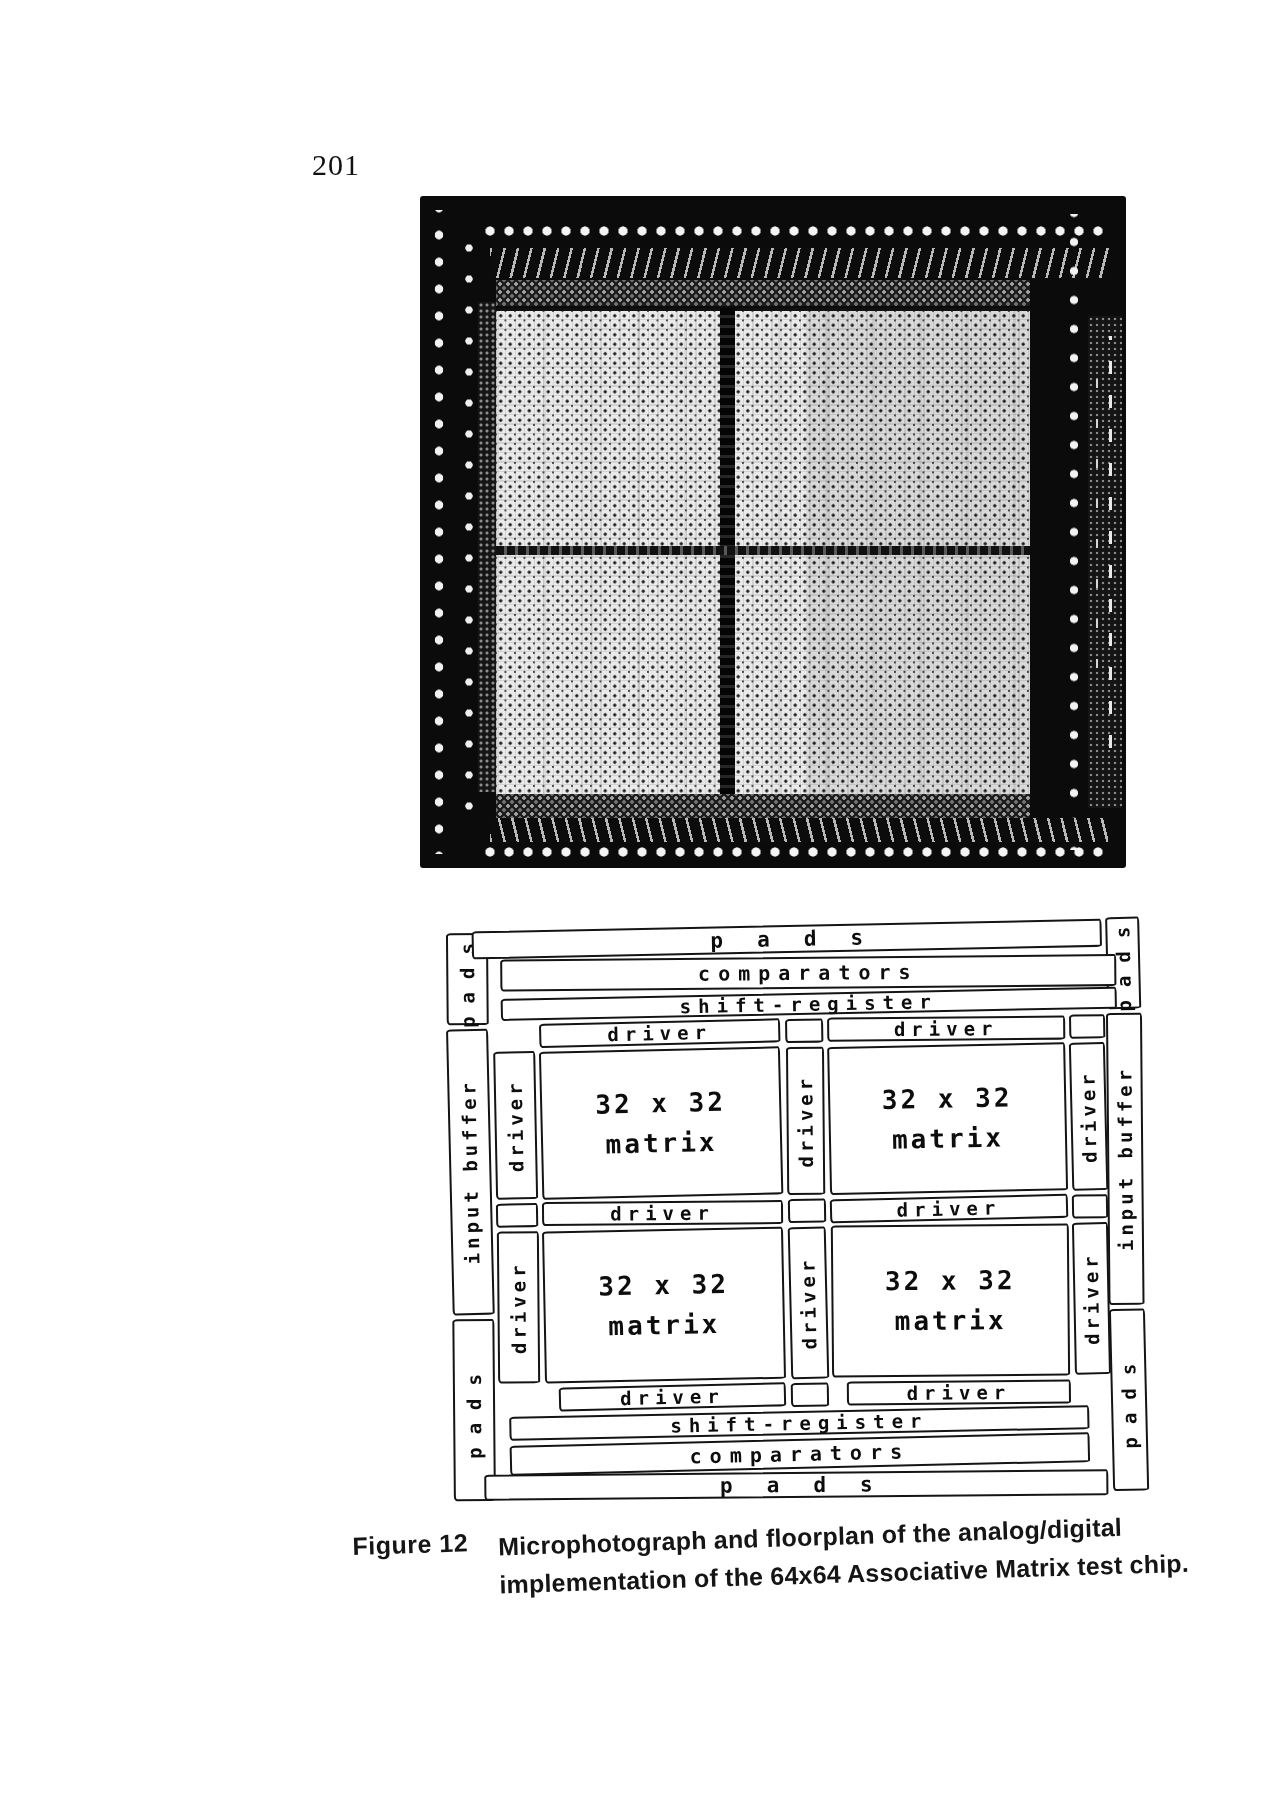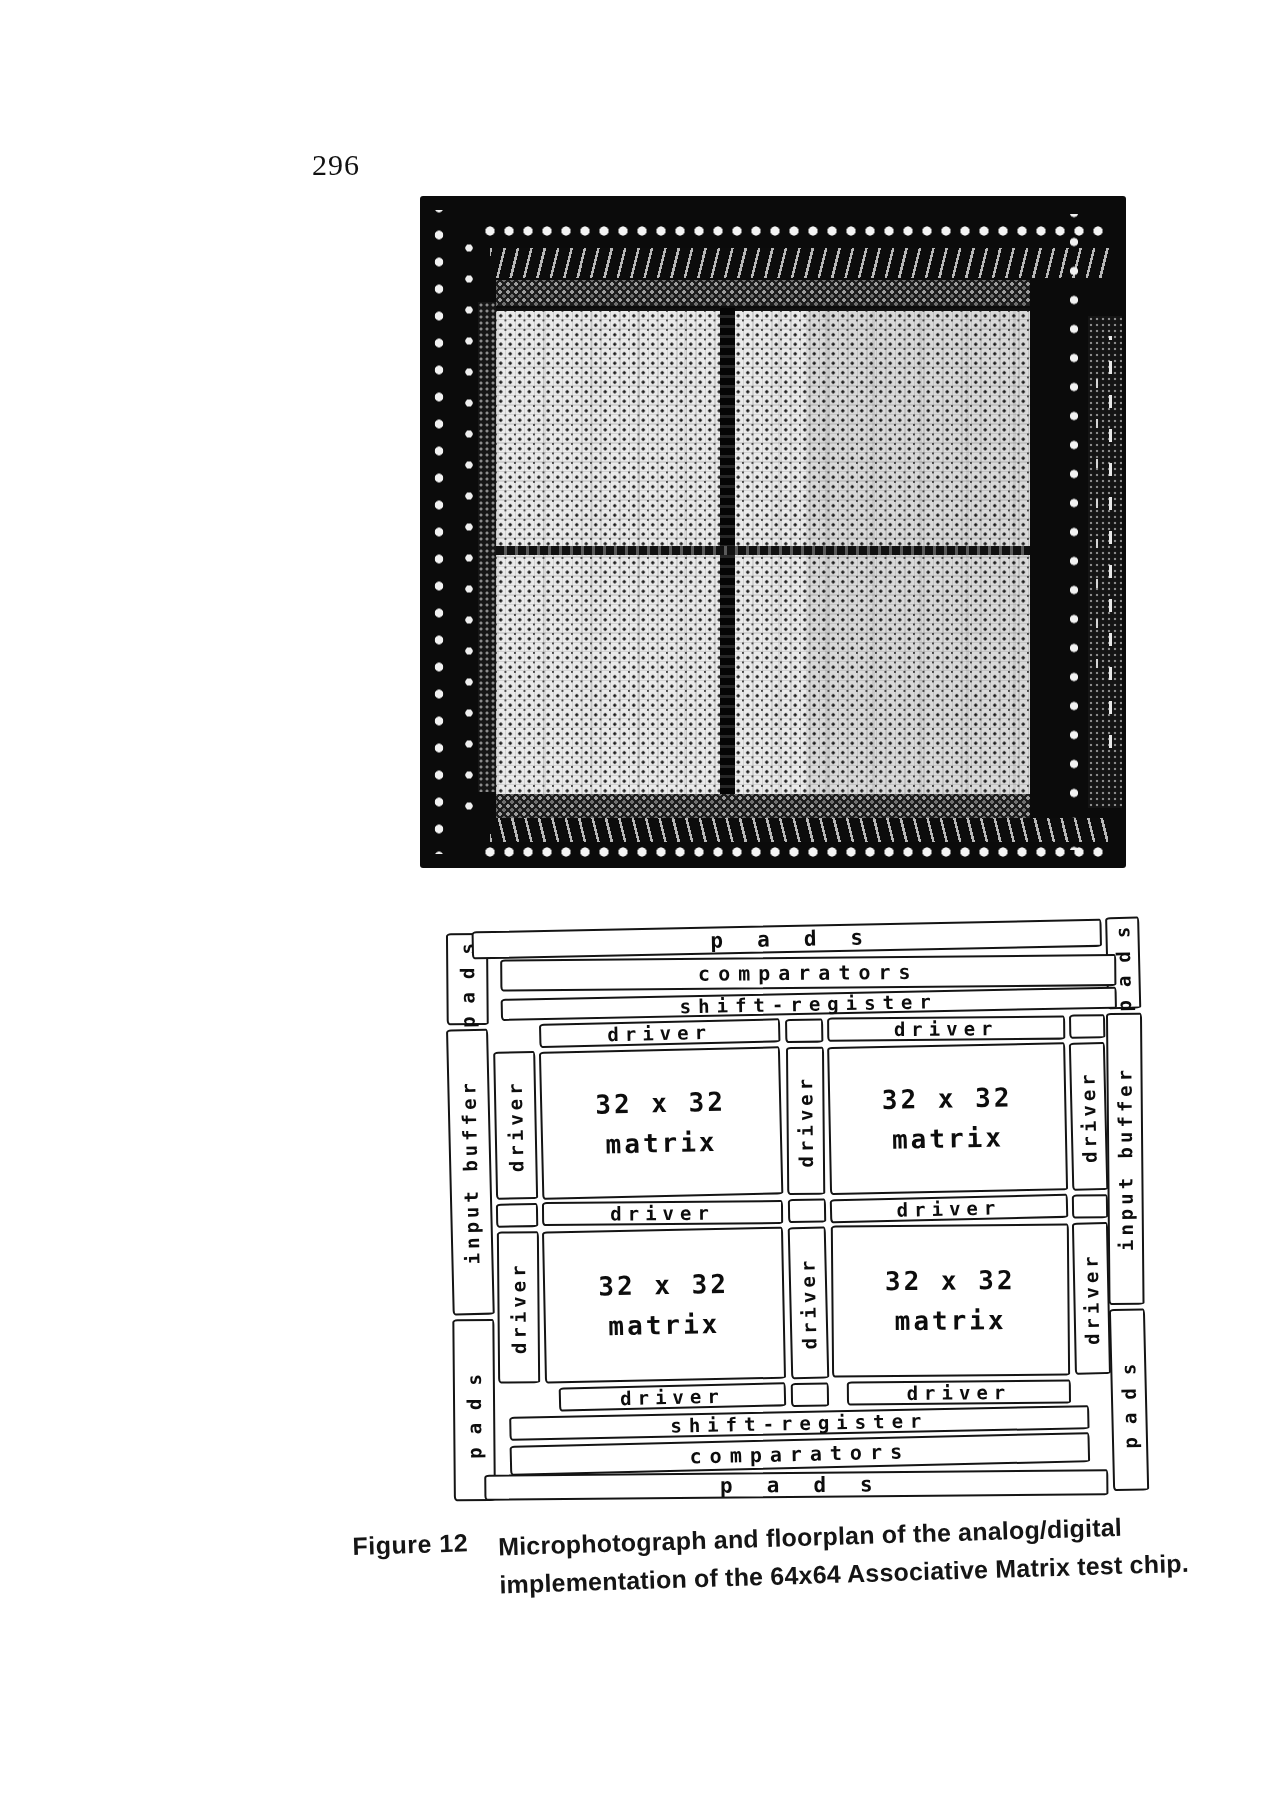--- a/index.html
+++ b/index.html
@@ -91,21 +91,21 @@
     color:#151515;
   }
   .caption .fig-label{font-size:25px;font-weight:bold;white-space:nowrap;letter-spacing:.5px;}
   .caption .cap-text{font-size:25px;font-weight:bold;line-height:38px;letter-spacing:.2px;}
 </style>
 </head>
 <body>
 
 <div class="sheet">
 
-  <div class="page-number">296</div>
+  <div class="page-number">201</div>
 
   <div class="photo">
     <div class="ph-pads-left-a"></div>
     <div class="ph-pads-left-b"></div>
     <div class="ph-speckle-left"></div>
     <div class="ph-pads-top"></div>
     <div class="ph-comb-top"></div>
     <div class="ph-band-top"></div>
     <div class="ph-inner">
       <div class="ph-right-shade"></div>

